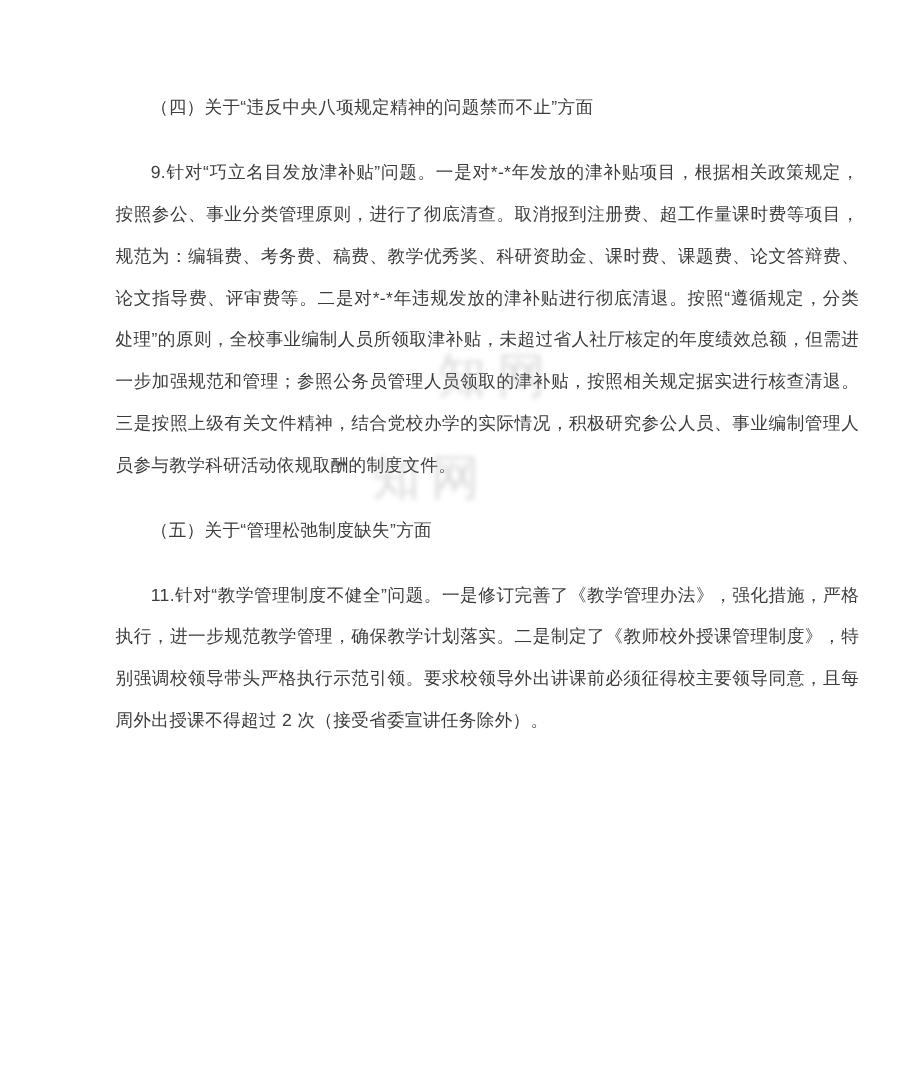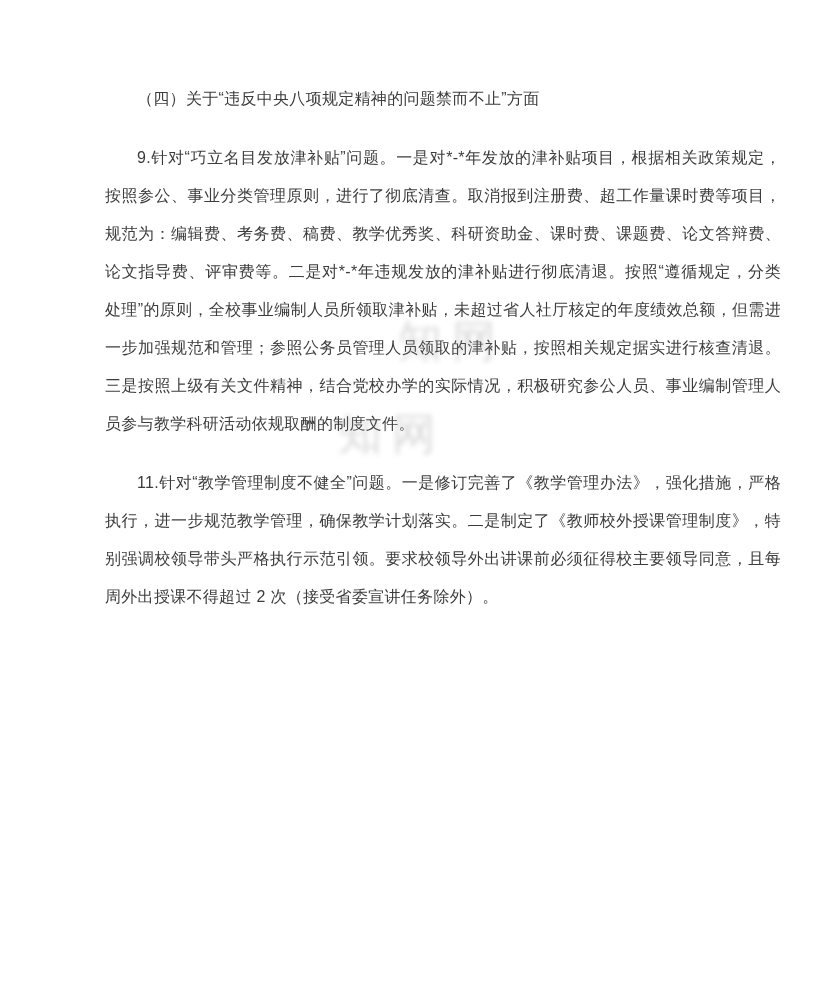--- a/index.html
+++ b/index.html
@@ -53,16 +53,17 @@
 <div class="page">
 
   <div class="watermark wm1">知网</div>
   <div class="watermark wm2">知网</div>
 
   <div class="heading">（四）关于“违反中央八项规定精神的问题禁而不止”方面</div>
 
   <p class="para">9.针对“巧立名目发放津补贴”问题。一是对*-*年发放的津补贴项目，根据相关政策规定，按照参公、事业分类管理原则，进行了彻底清查。取消报到注册费、超工作量课时费等项目，规范为：编辑费、考务费、稿费、教学优秀奖、科研资助金、课时费、课题费、论文答辩费、论文指导费、评审费等。二是对*-*年违规发放的津补贴进行彻底清退。按照“遵循规定，分类处理”的原则，全校事业编制人员所领取津补贴，未超过省人社厅核定的年度绩效总额，但需进一步加强规范和管理；参照公务员管理人员领取的津补贴，按照相关规定据实进行核查清退。三是按照上级有关文件精神，结合党校办学的实际情况，积极研究参公人员、事业编制管理人员参与教学科研活动依规取酬的制度文件。</p>
 
 
+  <div class="heading">（五）关于“管理松弛制度缺失”方面</div>
 
   <p class="para">11.针对“教学管理制度不健全”问题。一是修订完善了《教学管理办法》，强化措施，严格执行，进一步规范教学管理，确保教学计划落实。二是制定了《教师校外授课管理制度》，特别强调校领导带头严格执行示范引领。要求校领导外出讲课前必须征得校主要领导同意，且每周外出授课不得超过 2 次（接受省委宣讲任务除外）。</p>
 
 </div>
 
 </body></html>

